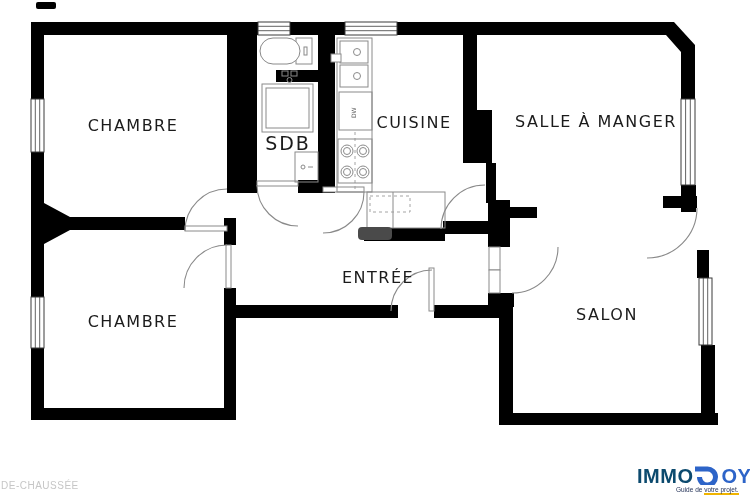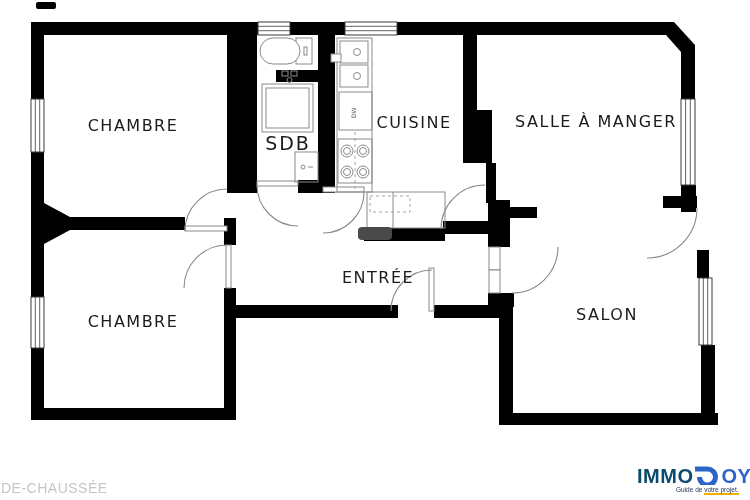--- a/index.html
+++ b/index.html
@@ -2,21 +2,21 @@
 <html><head>
 <meta charset="utf-8">
 <style>
   html,body{margin:0;padding:0;background:#ffffff;}
   .stage{position:relative;width:750px;height:500px;background:#ffffff;overflow:hidden;
          font-family:"Liberation Sans", sans-serif;}
   .plan-svg{position:absolute;left:0;top:0;width:750px;height:500px;}
   .room-label{font-family:"DejaVu Sans", sans-serif;font-size:16px;letter-spacing:1.5px;fill:#1b1b1b;}
   .room-label.big{font-size:19px;letter-spacing:2px;}
   .dw-label{font-family:"DejaVu Sans", sans-serif;font-size:6px;fill:#555;}
-  .floor-label{position:absolute;left:1px;top:480px;color:#c6c6c6;font-size:14px;letter-spacing:0.5px;}
+  .floor-label{position:absolute;left:1px;top:480px;color:#c6c6c6;font-size:10px;letter-spacing:0.5px;}
   .logo{position:absolute;left:637px;top:463px;white-space:nowrap;font-weight:bold;
         font-size:20px;letter-spacing:0.5px;display:flex;align-items:center;}
   .logo .navy{color:#0c4a6e;}
   .logo .blue{color:#2d64c8;}
   .logo .dmark{display:inline-block;margin:0 1px;}
   .tagline{position:absolute;left:676px;top:486px;font-size:6.5px;color:#1c2b52;white-space:nowrap;}
   .tagline .hl{border-bottom:2px solid #f0b400;padding-bottom:0px;}
   .wall{fill:#000000;}
   .win{fill:#ffffff;stroke:#3a3a3a;stroke-width:1;}
   .winline{stroke:#3a3a3a;stroke-width:0.8;}

